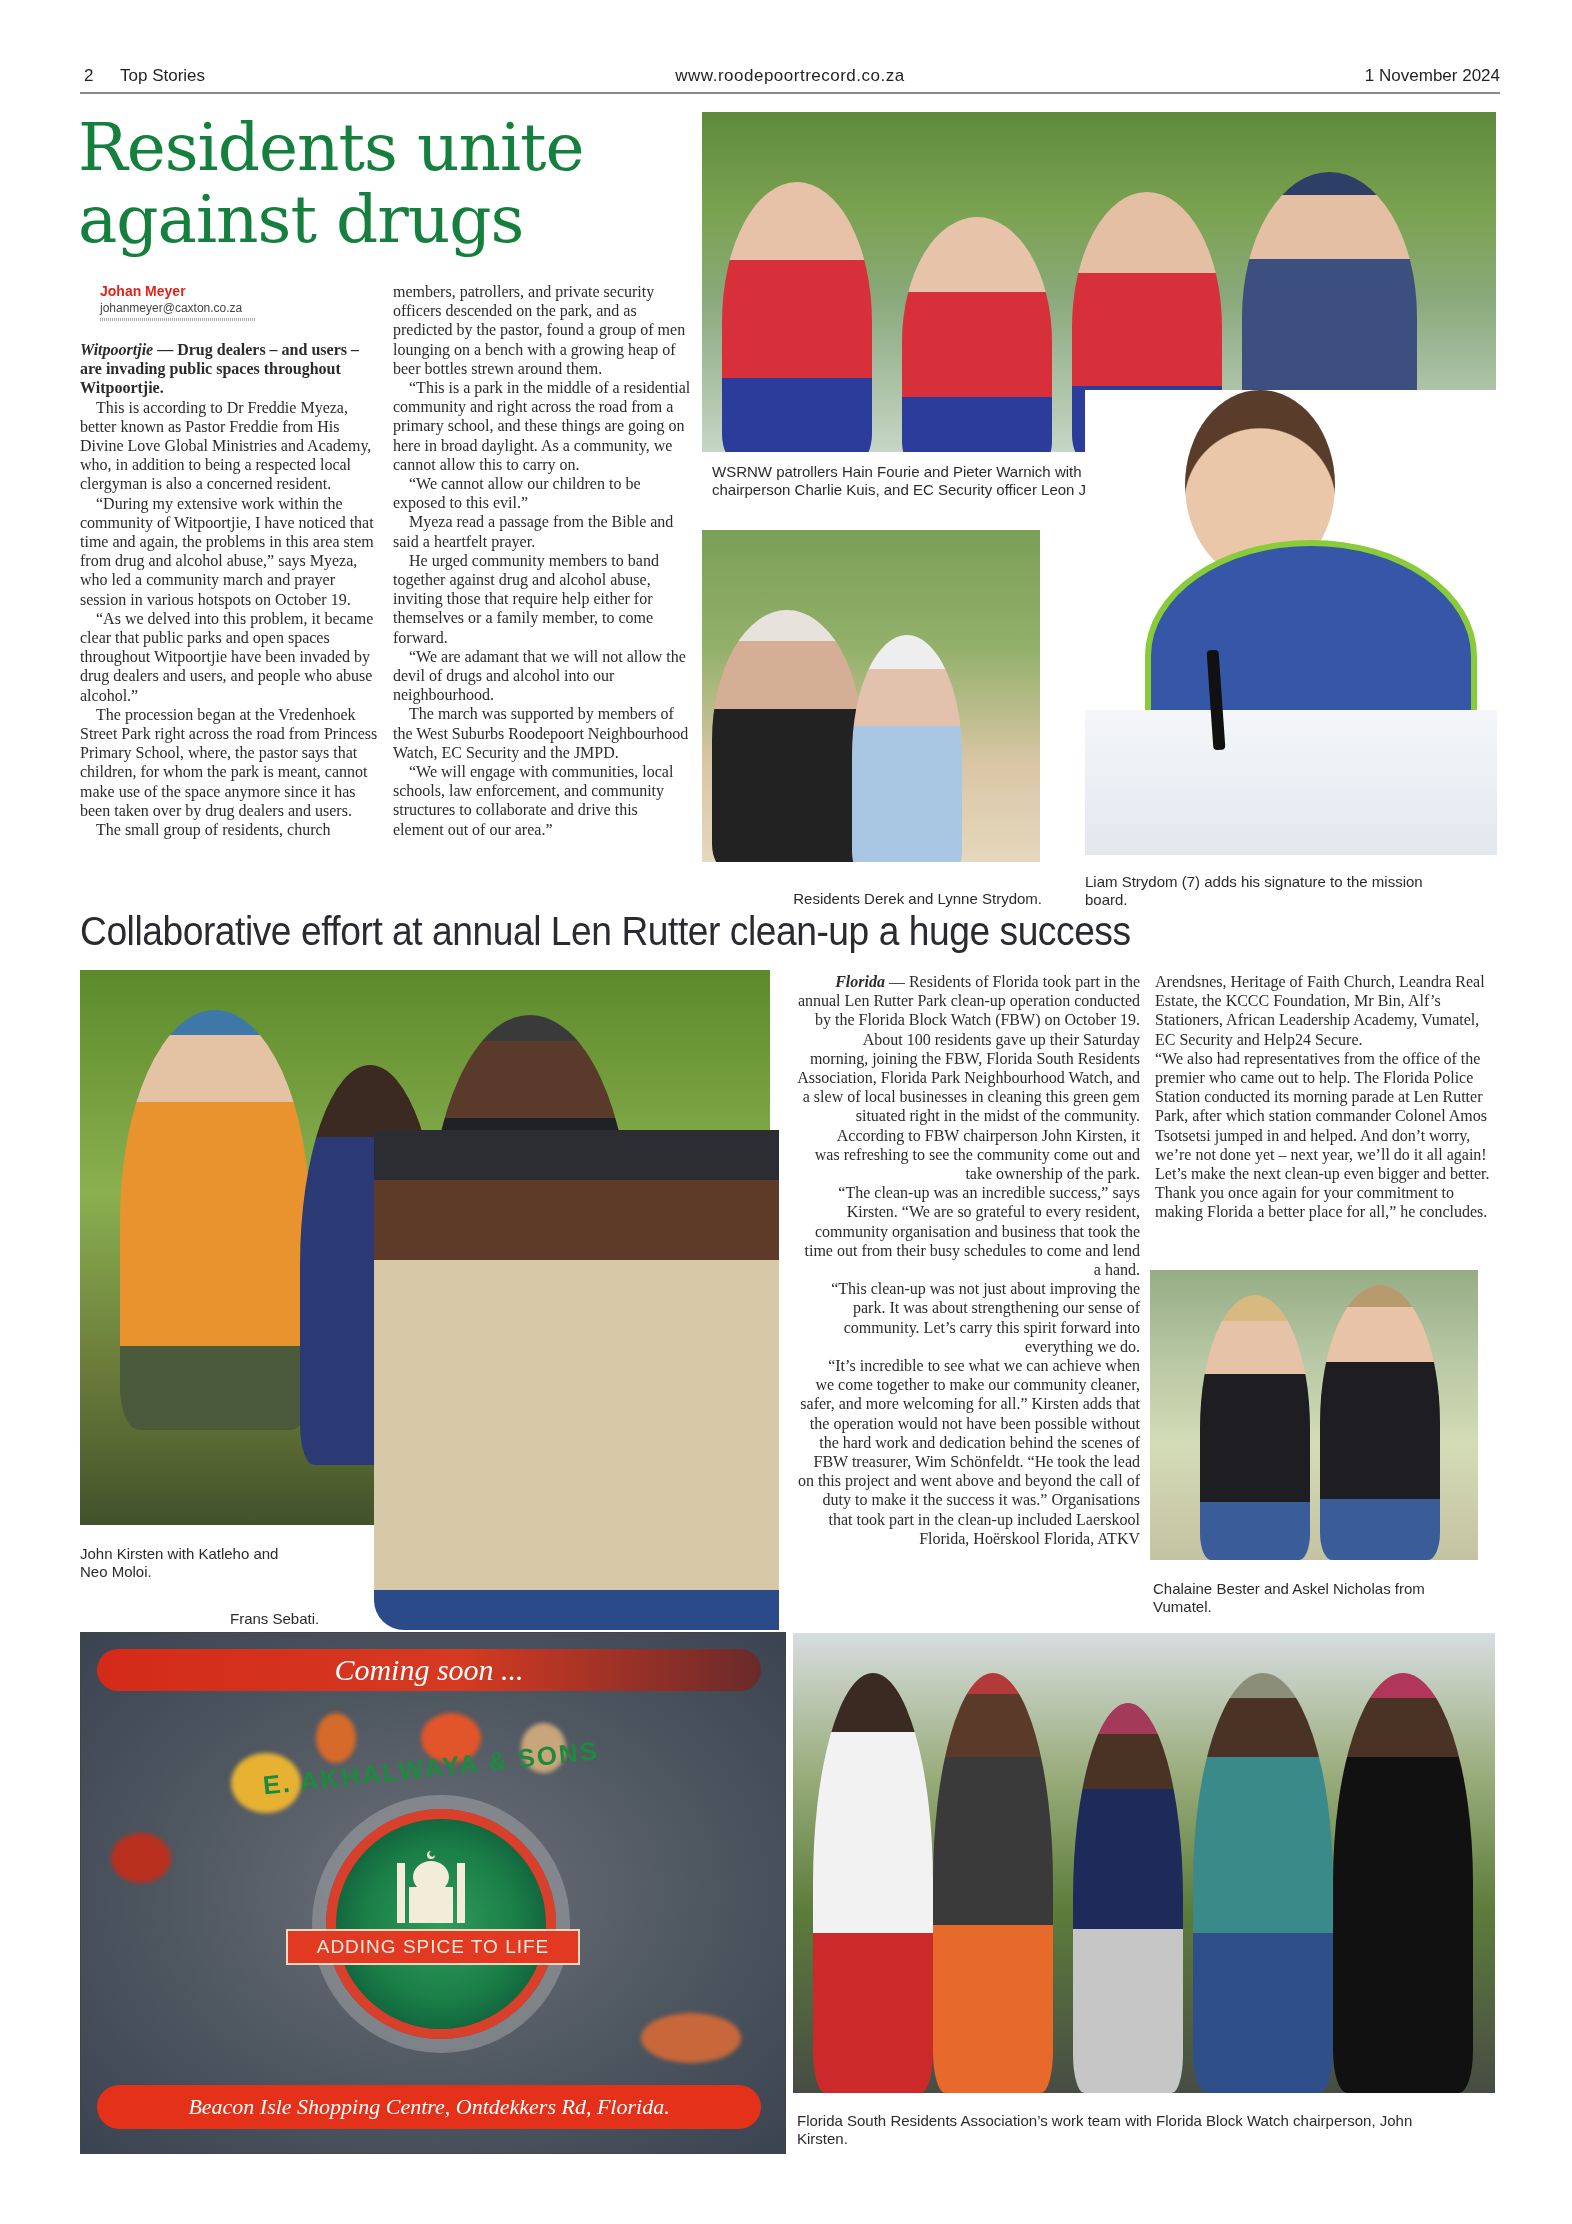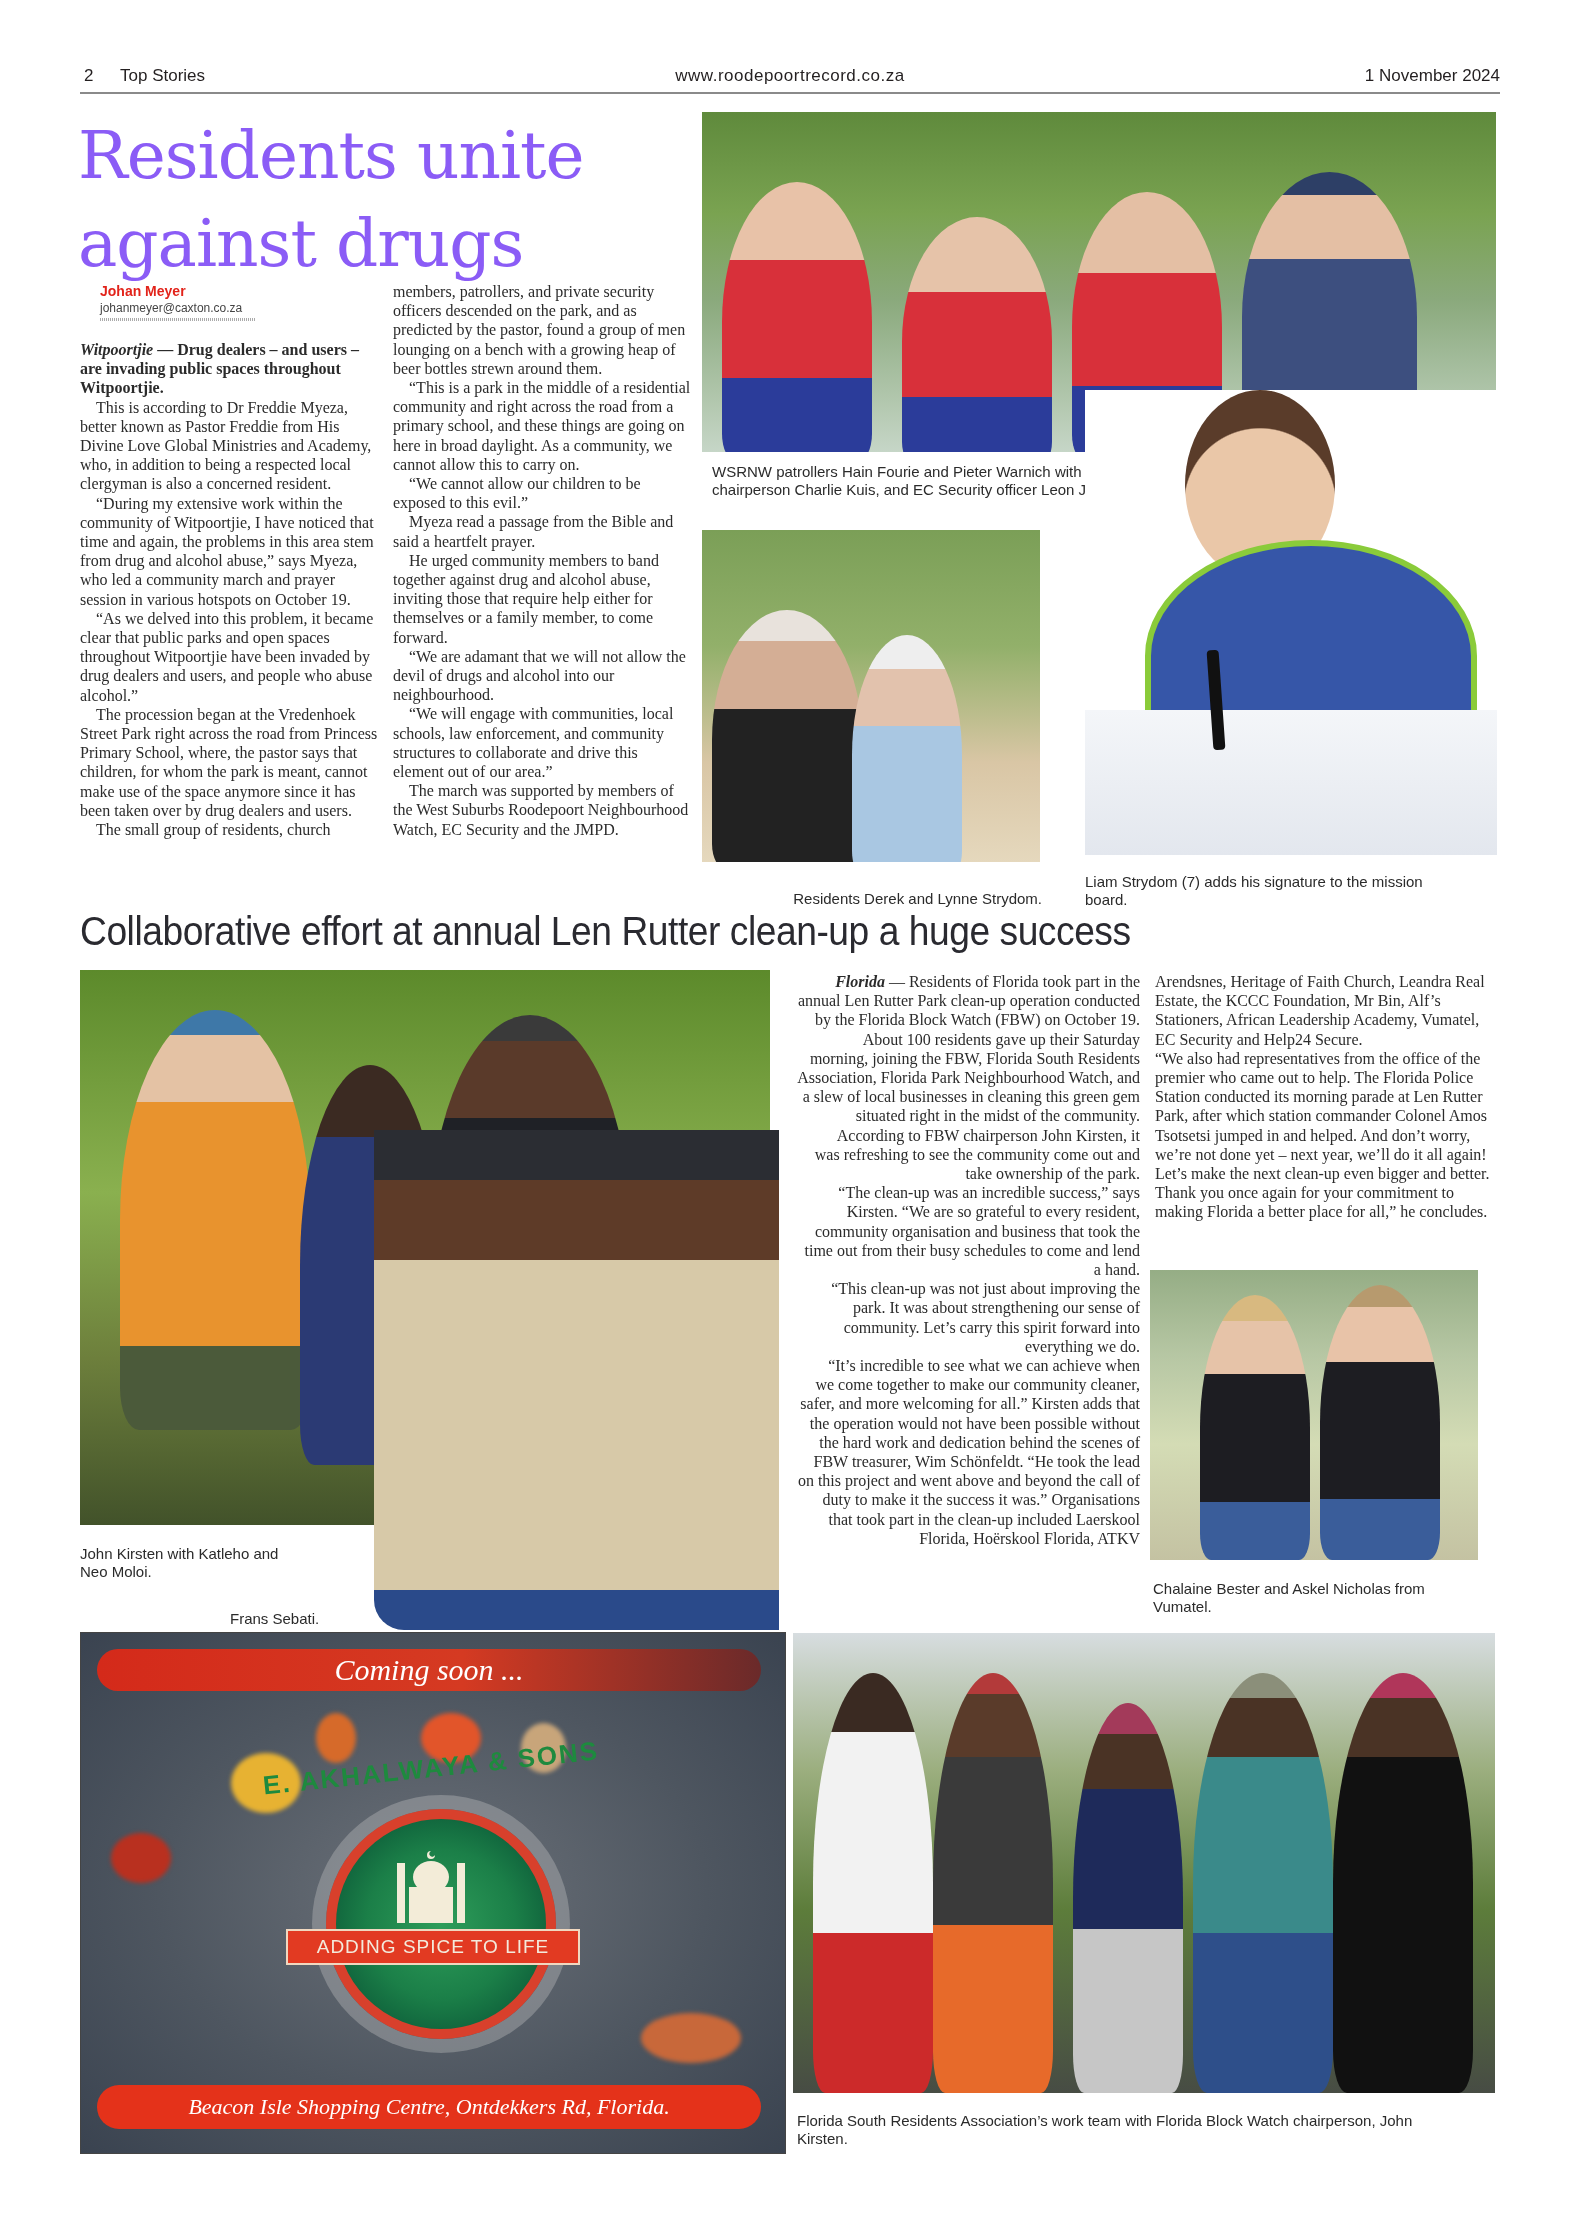--- a/index.html
+++ b/index.html
@@ -5,21 +5,21 @@
   html,body{margin:0;padding:0;background:#fff;}
   body{width:1572px;height:2224px;position:relative;overflow:hidden;color:#231f20;}
   .abs{position:absolute;}
   
   #hdr{left:80px;top:64px;width:1420px;height:28px;border-bottom:2px solid #8a8a8a;font-family:"Liberation Sans",sans-serif;font-size:17px;}
   #hdr .pg{position:absolute;left:4px;top:2px;}
   #hdr .sec{position:absolute;left:40px;top:2px;}
   #hdr .url{position:absolute;left:0;right:0;top:2px;text-align:center;letter-spacing:0.5px;}
   #hdr .date{position:absolute;right:0;top:2px;}
   
-  #h1{left:78px;top:112px;width:620px;font-family:"DejaVu Serif",serif;font-size:66px;line-height:88px;font-weight:normal;color:#8b5cf6;margin:0;letter-spacing:-1px;}
+  #h1{left:78px;top:112px;width:620px;font-family:"DejaVu Serif",serif;font-size:66px;line-height:72px;font-weight:normal;color:#15803d;margin:0;letter-spacing:-1px;}
   #byline{left:80px;top:283px;font-family:"Liberation Sans",sans-serif;margin-left:20px;}
   #byline .name{color:#e2231a;font-weight:bold;font-size:14px;}
   #byline .email{color:#444;font-size:12px;margin-top:2px;}
   #byline .dots{width:155px;height:3px;margin-top:3px;background:repeating-linear-gradient(90deg,#aaa 0 1px,transparent 1px 2px);}
   .col{font-family:"Liberation Serif",serif;font-size:16px;line-height:19.2px;color:#2b2b2b;text-align:left;}
   .col p{margin:0;text-indent:16px;}
   .col p.first{text-indent:0;}
   .col .lead{font-weight:bold;}
   .col .place{font-style:italic;font-weight:bold;}
   .cap{font-family:"Liberation Sans",sans-serif;font-size:15px;line-height:18px;color:#2b2b2b;}
@@ -72,22 +72,22 @@
   <p>The small group of residents, church</p>
 </div>
 
 <div class="abs col" style="left:393px;top:282px;width:298px;">
   <p class="first">members, patrollers, and private security officers descended on the park, and as predicted by the pastor, found a group of men lounging on a bench with a growing heap of beer bottles strewn around them.</p>
   <p>“This is a park in the middle of a residential community and right across the road from a primary school, and these things are going on here in broad daylight. As a community, we cannot allow this to carry on.</p>
   <p>“We cannot allow our children to be exposed to this evil.”</p>
   <p>Myeza read a passage from the Bible and said a heartfelt prayer.</p>
   <p>He urged community members to band together against drug and alcohol abuse, inviting those that require help either for themselves or a family member, to come forward.</p>
   <p>“We are adamant that we will not allow the devil of drugs and alcohol into our neighbourhood.</p>
+  <p>The march was supported by members of the West Suburbs Roodepoort Neighbourhood Watch, EC Security and the JMPD.</p>
   <p>“We will engage with communities, local schools, law enforcement, and community structures to collaborate and drive this element out of our area.”</p>
-  <p>The march was supported by members of the West Suburbs Roodepoort Neighbourhood Watch, EC Security and the JMPD.</p>
 </div>
 
 <div class="photo ph1">
   <div class="person" style="left:20px;top:70px;width:150px;height:280px;background:linear-gradient(180deg,#e8c2a8 0 28%,#d8303a 28% 70%,#2b3c9a 70%);"></div>
   <div class="person" style="left:200px;top:105px;width:150px;height:250px;background:linear-gradient(180deg,#e6c3a9 0 30%,#d8303a 30% 72%,#2b3c9a 72%);"></div>
   <div class="person" style="left:370px;top:80px;width:150px;height:270px;background:linear-gradient(180deg,#e4bfa4 0 30%,#d8303a 30% 72%,#2b3c9a 72%);"></div>
   <div class="person" style="left:540px;top:60px;width:175px;height:290px;background:linear-gradient(180deg,#2d3f66 0 8%,#e4bfa4 8% 30%,#3d4f7f 30%);"></div>
 </div>
 <div class="abs cap" style="left:712px;top:463px;width:420px;">WSRNW patrollers Hain Fourie and Pieter Warnich with chairperson Charlie Kuis, and EC Security officer Leon Jansen.</div>
 

